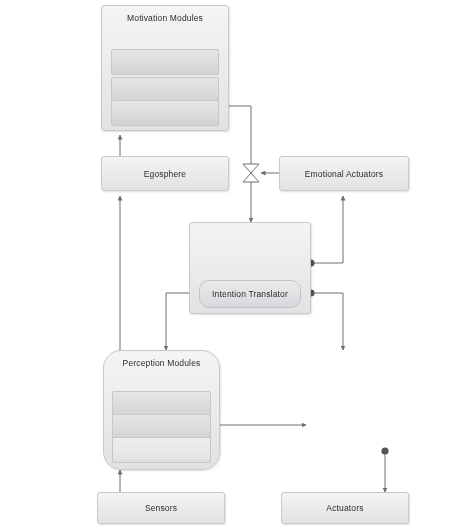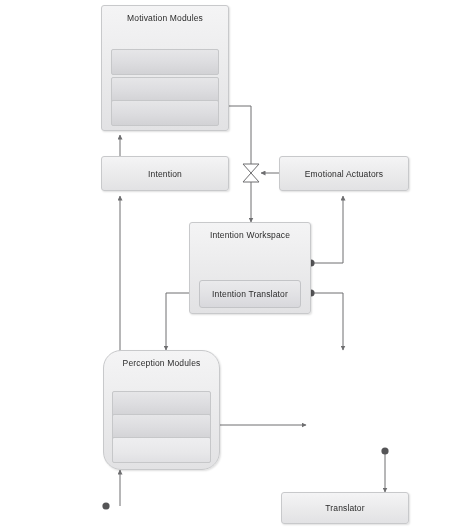--- a/index.html
+++ b/index.html
@@ -64,21 +64,21 @@
   }
   .bar.plain {
     background: linear-gradient(to bottom, #eeeef0 0%, #e8e8ea 60%, #e0e0e3 100%);
   }
 
   
   .subnode {
     position: absolute;
     box-sizing: border-box;
     border: 1px solid #c3c4c7;
-    border-radius: 3px;
+    border-radius: 10px;
     background: linear-gradient(to bottom, #eaeaec 0%, #e2e2e5 50%, #d8d8dc 100%);
   }
   .subnode .node-title {
     top: 50%;
     transform: translateY(-50%);
   }
 </style>
 </head>
 <body>
 
@@ -133,41 +133,43 @@
   </svg>
 
   <div class="node container" style="left:78px; top:5px; width:128px; height:126px;">
     <div class="node-title">Motivation Modules</div>
     <div class="bar" style="left:9px; top:43px; right:9px; height:26px;"></div>
     <div class="bar" style="left:9px; top:71px; right:9px; height:26px;"></div>
     <div class="bar" style="left:9px; top:94px; right:9px; height:26px;"></div>
   </div>
 
   <div class="node leaf" style="left:78px; top:156px; width:128px; height:35px;">
-    <div class="node-title">Intention</div>
+    <div class="node-title">Egosphere</div>
   </div>
 
   <div class="node leaf" style="left:256px; top:156px; width:130px; height:35px;">
     <div class="node-title">Emotional Actuators</div>
   </div>
 
   <div class="node container" style="left:166px; top:222px; width:122px; height:92px;">
-    <div class="node-title">Intention Workspace</div>
 
     <div class="subnode" style="left:9px; top:57px; right:9px; height:28px;">
       <div class="node-title">Intention Translator</div>
     </div>
   </div>
 
   <div class="node container" style="left:80px; top:350px; width:117px; height:120px;border-radius:18px;">
     <div class="node-title">Perception Modules</div>
     <div class="bar" style="left:8px; top:40px; right:8px; height:26px;"></div>
     <div class="bar" style="left:8px; top:63px; right:8px; height:26px;"></div>
     <div class="bar plain" style="left:8px; top:86px; right:8px; height:26px;"></div>
   </div>
 
 
+  <div class="node leaf" style="left:74px; top:492px; width:128px; height:32px;">
+    <div class="node-title">Sensors</div>
+  </div>
 
   <div class="node leaf" style="left:258px; top:492px; width:128px; height:32px;">
-    <div class="node-title">Translator</div>
+    <div class="node-title">Actuators</div>
   </div>
 
 </div>
 
 </body></html>

